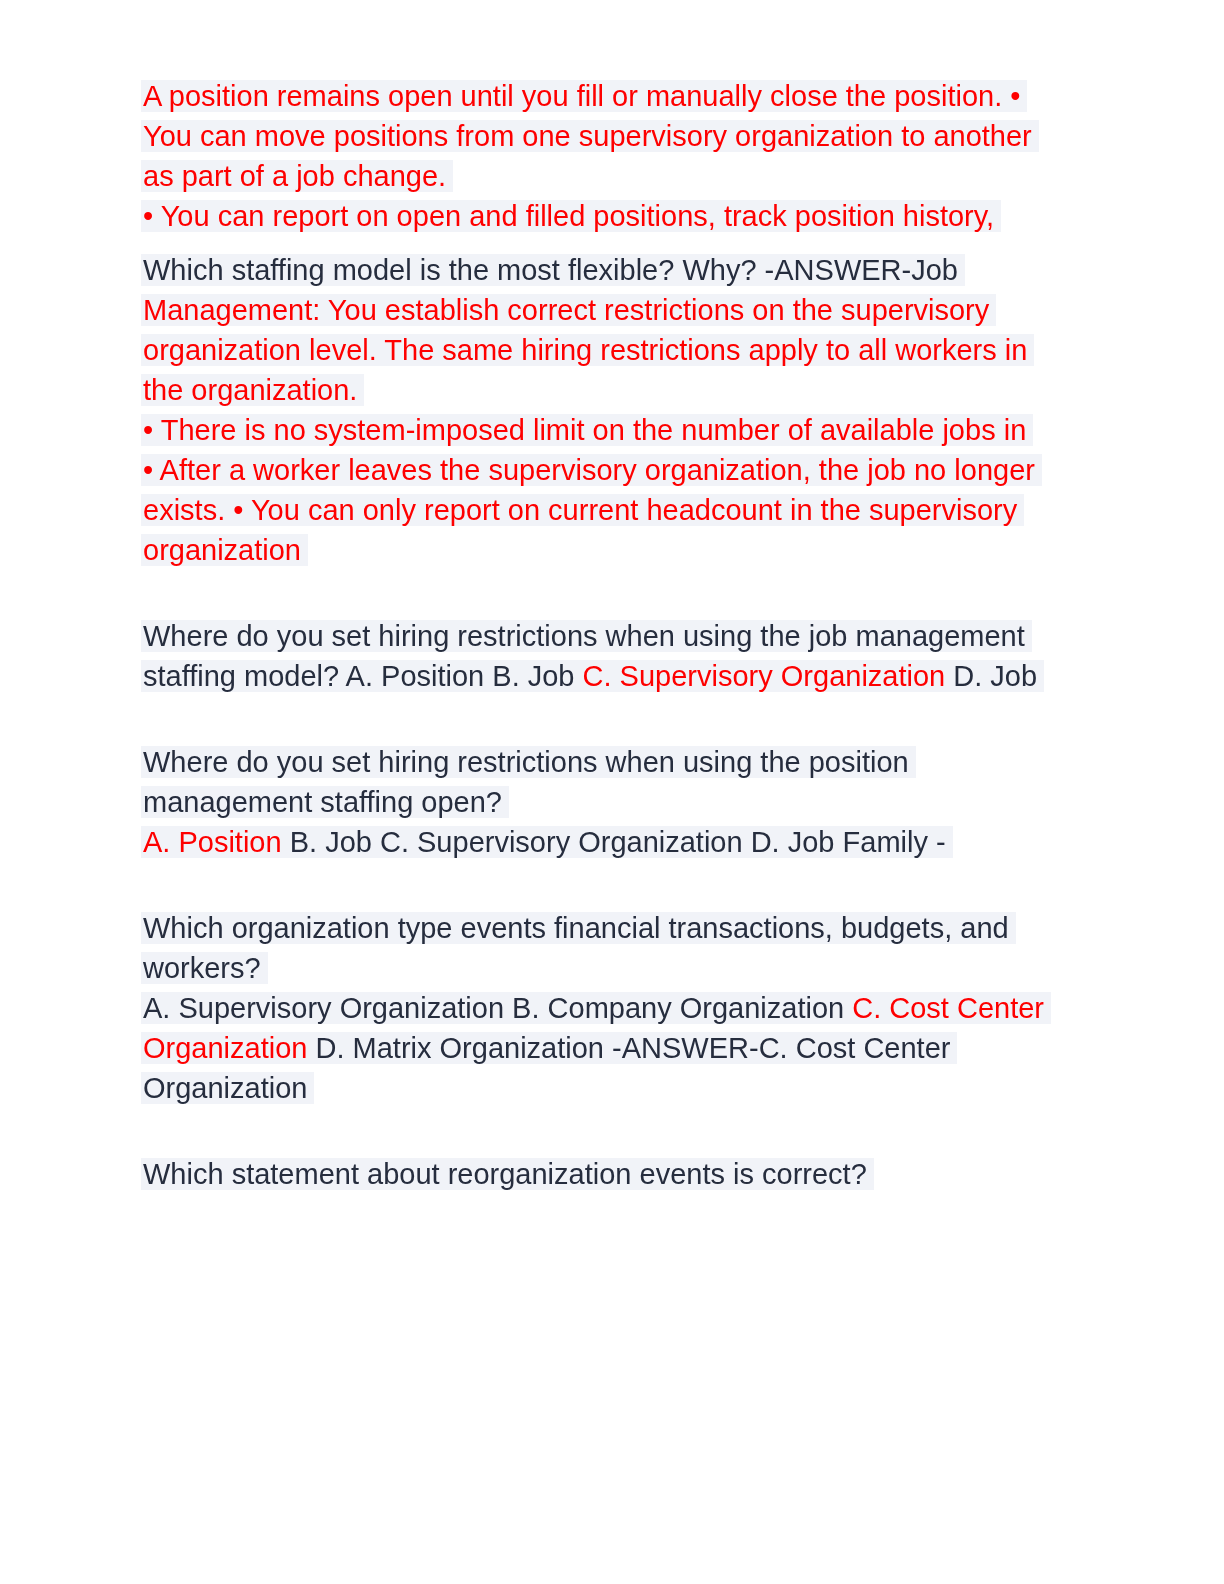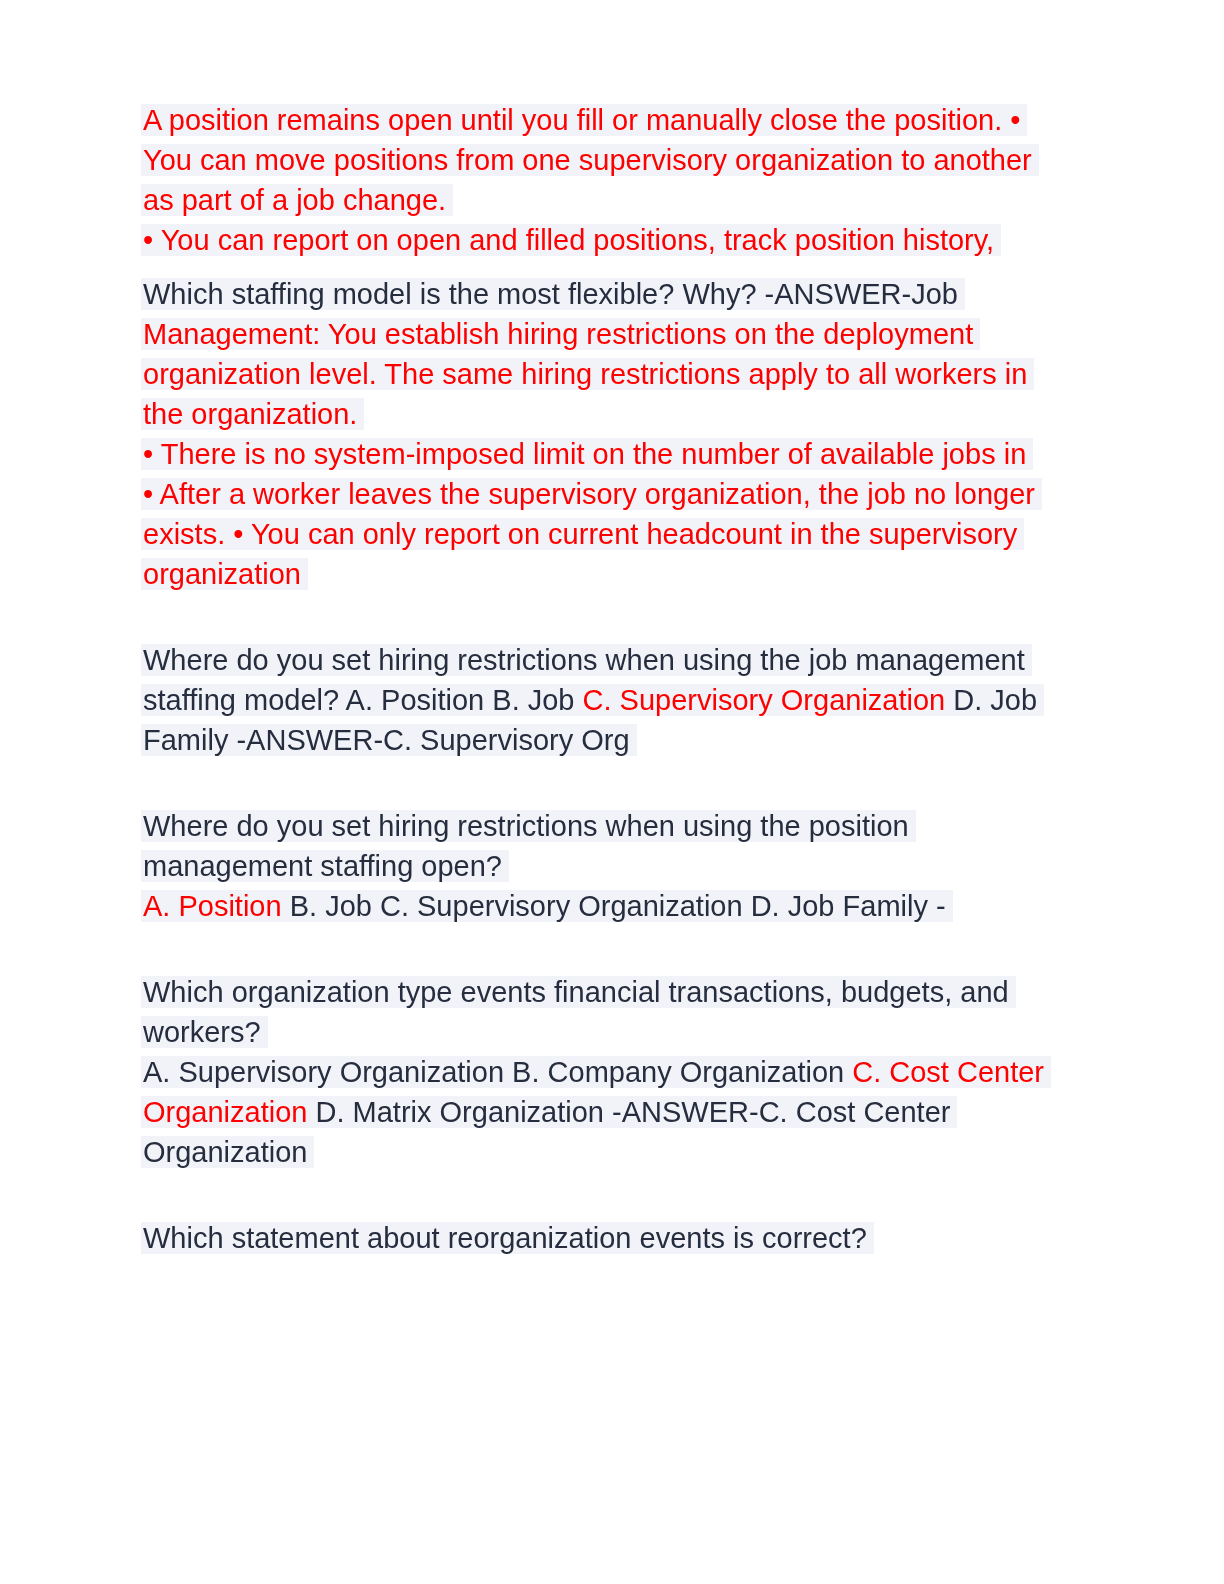--- a/index.html
+++ b/index.html
@@ -7,21 +7,21 @@
     padding: 0;
     background: #ffffff;
   }
   body {
     width: 1224px;
     height: 1584px;
     overflow: hidden;
     font-family: "Liberation Sans", sans-serif;
   }
   .doc {
-    padding: 100px 58px 0 141px;
+    padding: 76px 58px 0 141px;
   }
   .para {
     margin: 0;
   }
   .para[data-mt="6"]  { margin-top: 14px; }
   .para[data-mt="46"] { margin-top: 46px; }
   .line {
     font-size: 29px;
     line-height: 40px;
     white-space: pre;
@@ -40,34 +40,33 @@
 <div class="doc">
   <div id="content">
       <div class="para" data-mt="0">
         <div class="line"><span class="hl"><span class="seg-red">A position remains open until you fill or manually close the position. •</span></span></div>
         <div class="line"><span class="hl"><span class="seg-red">You can move positions from one supervisory organization to another</span></span></div>
         <div class="line"><span class="hl"><span class="seg-red">as part of a job change.</span></span></div>
         <div class="line"><span class="hl"><span class="seg-red">• You can report on open and filled positions, track position history,</span></span></div>
       </div>
       <div class="para" data-mt="6">
         <div class="line"><span class="hl"><span class="seg-dark">Which staffing model is the most flexible? Why? -ANSWER-Job</span></span></div>
-        <div class="line"><span class="hl"><span class="seg-red">Management: You establish hiring restrictions on the deployment</span></span></div>
+        <div class="line"><span class="hl"><span class="seg-red">Management: You establish correct restrictions on the supervisory</span></span></div>
         <div class="line"><span class="hl"><span class="seg-red">organization level. The same hiring restrictions apply to all workers in</span></span></div>
         <div class="line"><span class="hl"><span class="seg-red">the organization.</span></span></div>
         <div class="line"><span class="hl"><span class="seg-red">• There is no system-imposed limit on the number of available jobs in</span></span></div>
         <div class="line"><span class="hl"><span class="seg-red">• After a worker leaves the supervisory organization, the job no longer</span></span></div>
         <div class="line"><span class="hl"><span class="seg-red">exists. • You can only report on current headcount in the supervisory</span></span></div>
         <div class="line"><span class="hl"><span class="seg-red">organization</span></span></div>
       </div>
       <div class="para" data-mt="46">
       </div>
       <div class="para" data-mt="46">
         <div class="line"><span class="hl"><span class="seg-dark">Where do you set hiring restrictions when using the job management</span></span></div>
         <div class="line"><span class="hl"><span class="seg-dark">staffing model? A. Position B. Job </span><span class="seg-red">C. Supervisory Organization</span><span class="seg-dark"> D. Job</span></span></div>
-        <div class="line"><span class="hl"><span class="seg-dark">Family -ANSWER-C. Supervisory Org</span></span></div>
       </div>
       <div class="para" data-mt="46">
         <div class="line"><span class="hl"><span class="seg-dark">Where do you set hiring restrictions when using the position</span></span></div>
         <div class="line"><span class="hl"><span class="seg-dark">management staffing open?</span></span></div>
         <div class="line"><span class="hl"><span class="seg-red">A. Position</span><span class="seg-dark"> B. Job C. Supervisory Organization D. Job Family -</span></span></div>
       </div>
       <div class="para" data-mt="46">
         <div class="line"><span class="hl"><span class="seg-dark">Which organization type events financial transactions, budgets, and</span></span></div>
         <div class="line"><span class="hl"><span class="seg-dark">workers?</span></span></div>
         <div class="line"><span class="hl"><span class="seg-dark">A. Supervisory Organization B. Company Organization </span><span class="seg-red">C. Cost Center</span></span></div>

